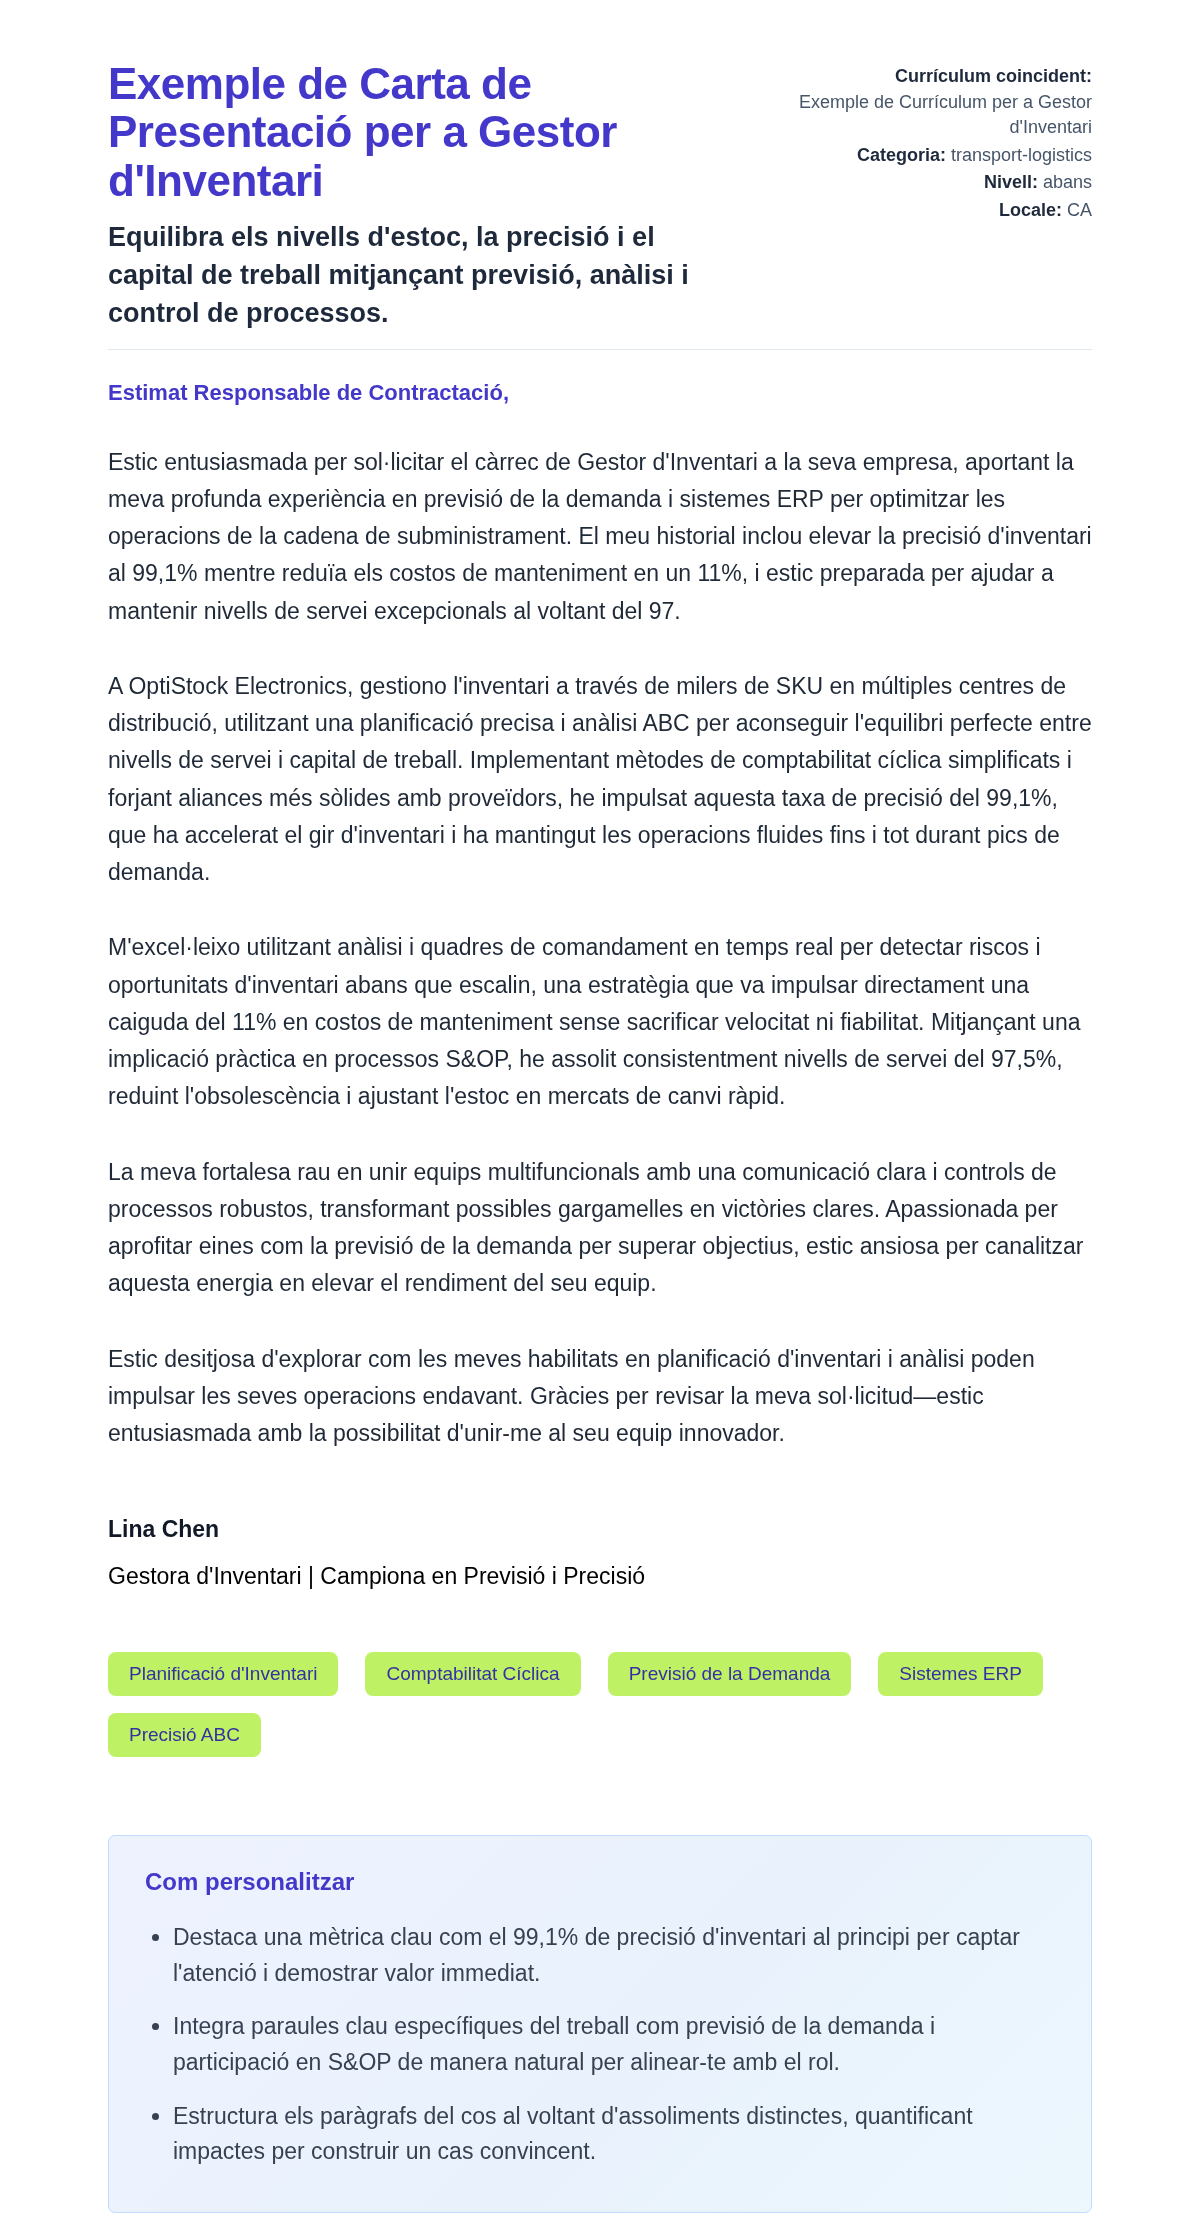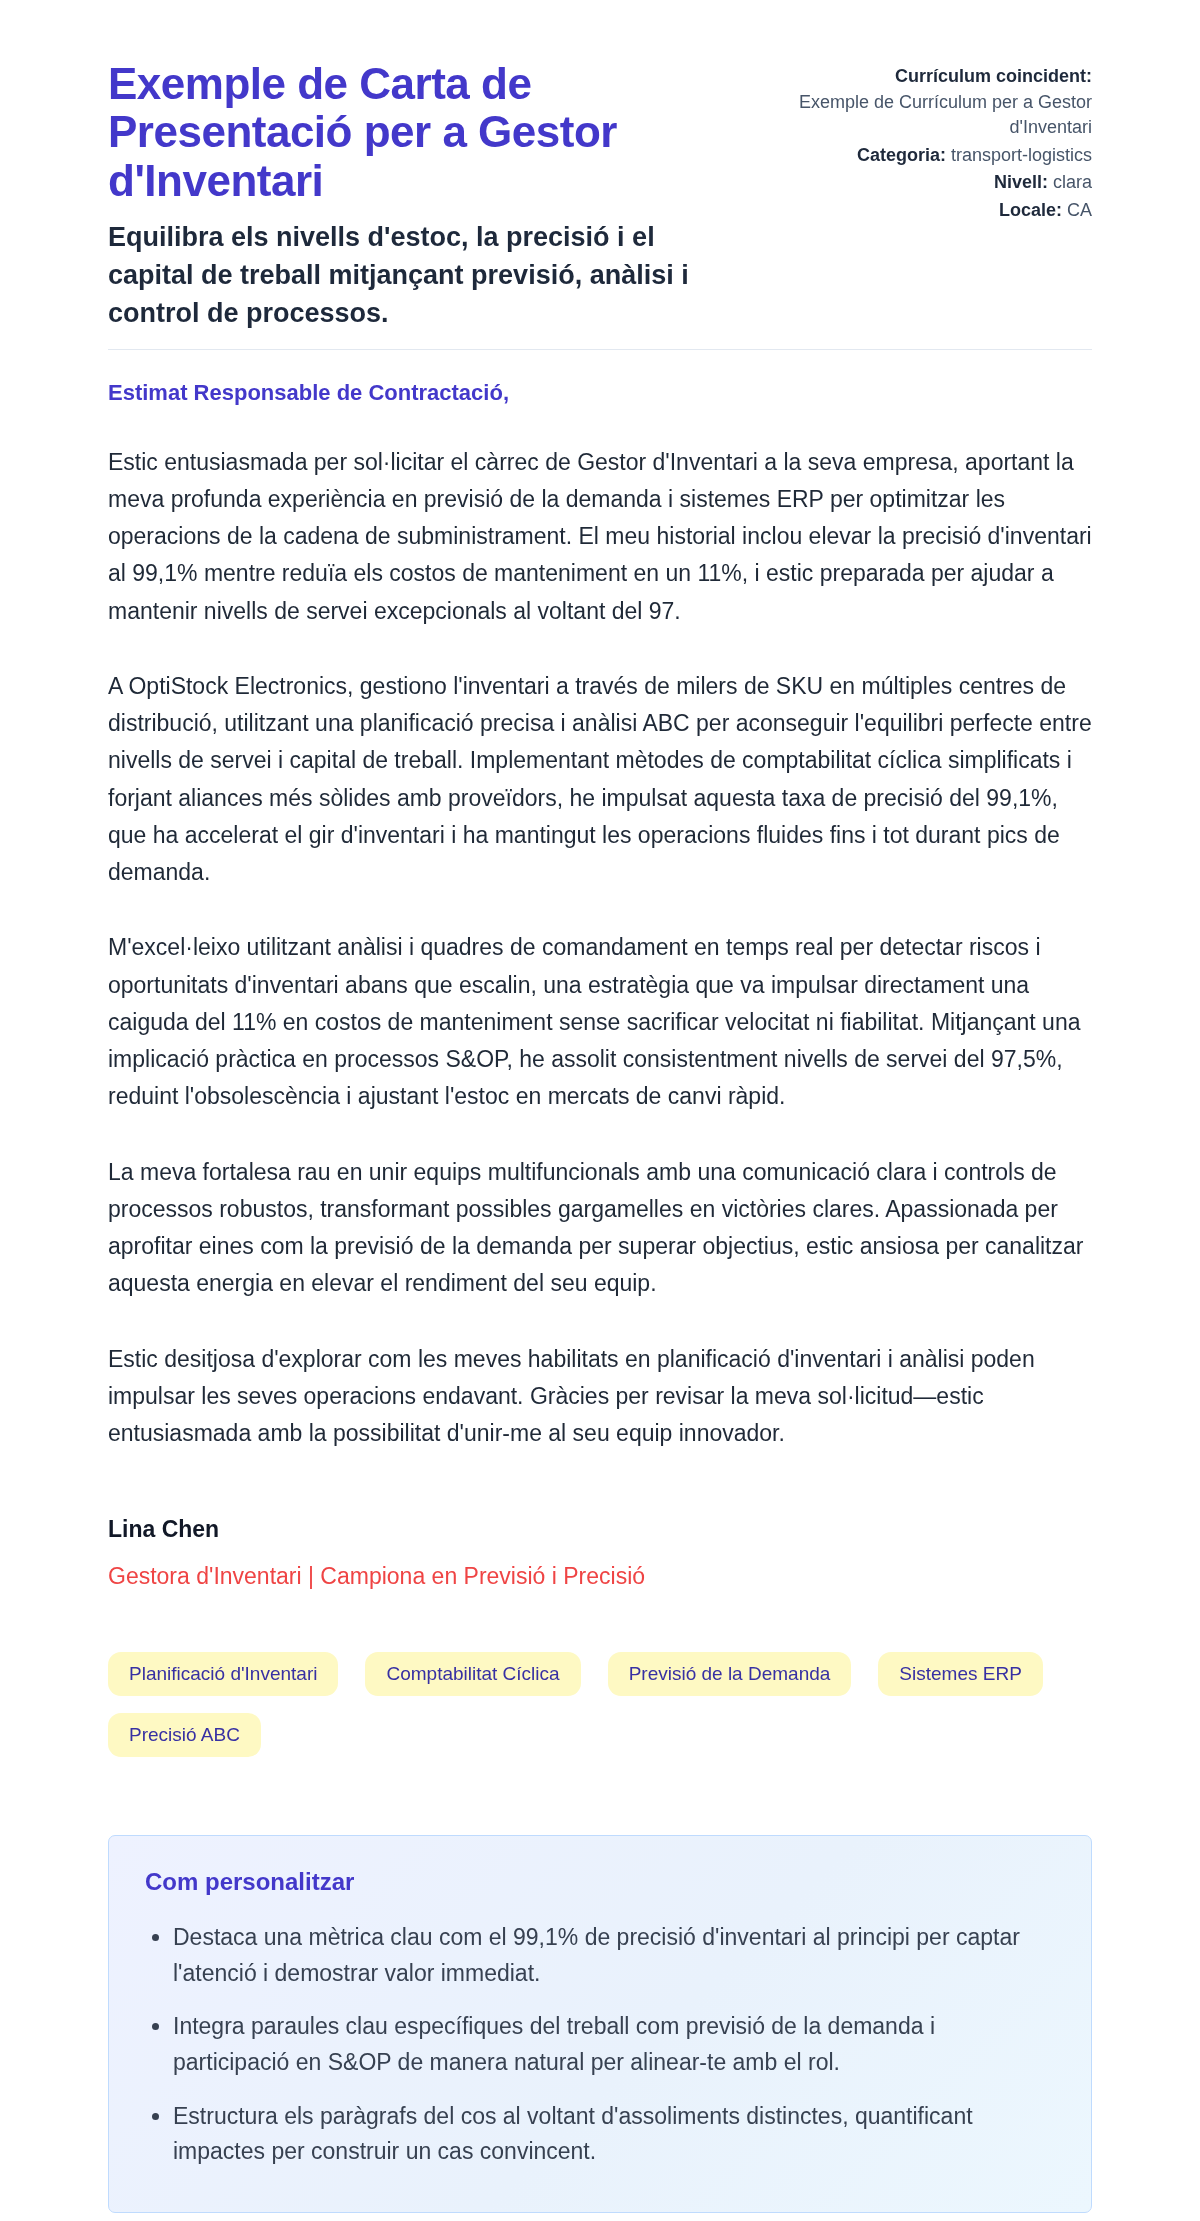--- a/index.html
+++ b/index.html
@@ -40,31 +40,31 @@
   }
   .meta-label { font-weight: 700; color: #1e293b; }
   .meta-row { margin-bottom: 2px; text-align: right; }
 
   .divider { border: none; border-top: 1px solid #e2e8f0; margin: 16px 0 0; }
 
   .salutation { margin: 30px 0 0; font-size: 22px; font-weight: 700; color: #4338ca; }
   .body-p { margin: 38px 0 0; font-size: 23px; line-height: 1.62; color: #1f2937; }
 
   .sig-name { margin: 64px 0 0; font-size: 23px; font-weight: 700; color: #111827; }
-  .sig-role { margin: 20px 0 0; font-size: 23px; color: #ef4444; }
+  .sig-role { margin: 20px 0 0; font-size: 23px; color: #000000; }
 
   .tags { margin-top: 62px; display: flex; flex-wrap: wrap; gap: 17px 27px; }
   .tag {
     display: inline-block;
-    background: #fef9c3;
+    background: #bef264;
     color: #3730a3;
     font-size: 19px;
     line-height: 1.15;
     padding: 11px 21px;
-    border-radius: 13px;
+    border-radius: 8px;
     white-space: nowrap;
   }
 
   .tips {
     margin-top: 78px;
     border: 1px solid #bfdbfe;
     border-radius: 7px;
     background: linear-gradient(135deg, #eef2ff 0%, #e9f2fc 55%, #ecf7fe 100%);
     padding: 32px 36px 30px;
   }
@@ -88,21 +88,21 @@
       <div class="meta-row">
         <div><span class="meta-label">Currículum coincident:</span></div>
         <div class="meta-value">Exemple de Currículum per a Gestor d'Inventari</div>
       </div>
       <div class="meta-row">
         <span class="meta-label">Categoria:</span>
         <span class="meta-value">transport-logistics</span>
       </div>
       <div class="meta-row">
         <span class="meta-label">Nivell:</span>
-        <span class="meta-value">clara</span>
+        <span class="meta-value">abans</span>
       </div>
       <div class="meta-row">
         <span class="meta-label">Locale:</span>
         <span class="meta-value">CA</span>
       </div>
     </aside>
   </header>
 
   <hr class="divider">
 

